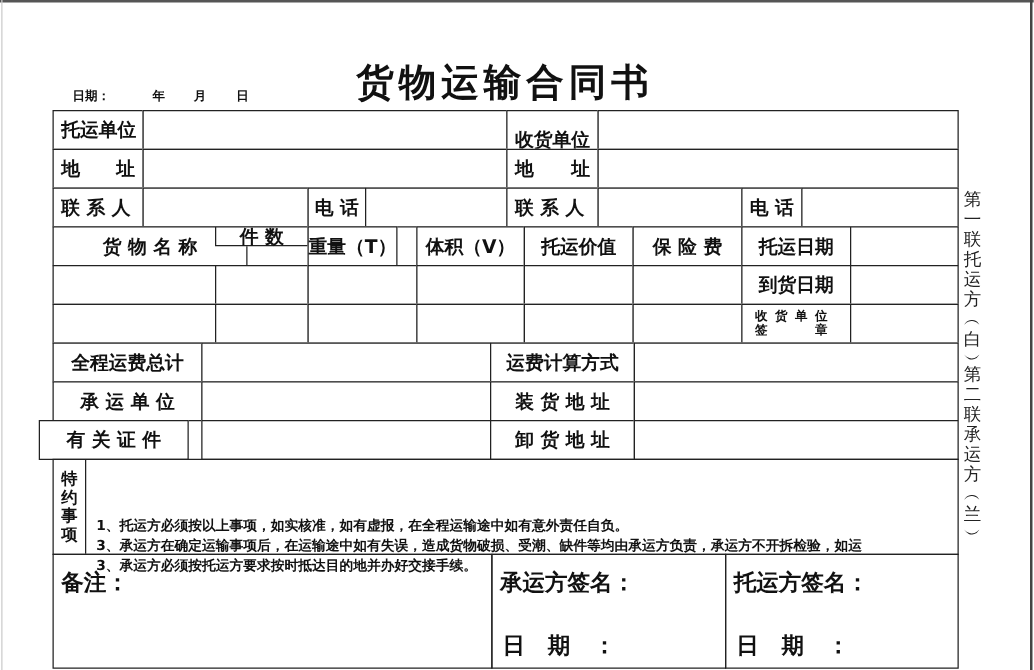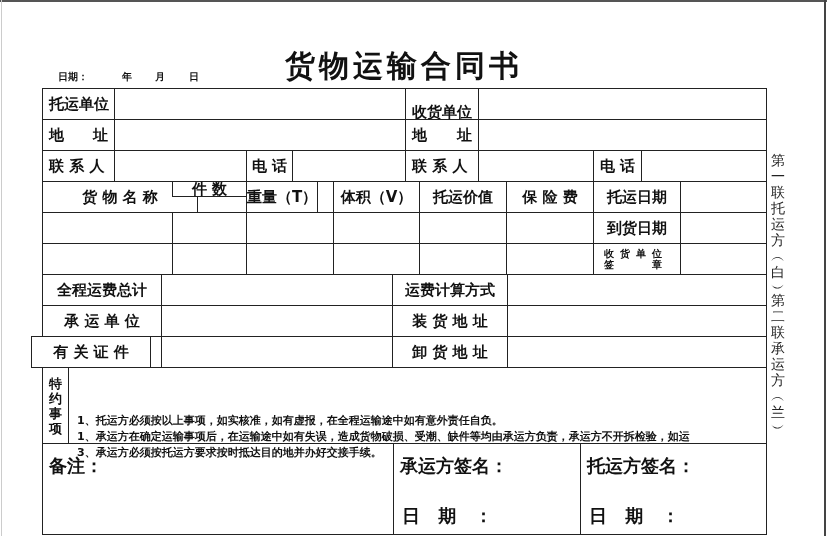--- a/index.html
+++ b/index.html
@@ -123,21 +123,21 @@
 
 <div class="terms">
   <div class="terms-label">
     <span>特</span>
     <span>约</span>
     <span>事</span>
     <span>项</span>
   </div>
   <div class="terms-body">
     <div>1、托运方必须按以上事项，如实核准，如有虚报，在全程运输途中如有意外责任自负。</div>
-    <div>1、承运方在确定运输事项后，在运输途中如有失误，造成货物破损、受潮、缺件等均由承运方负责，承运方不开拆检验，如运</div>
+    <div>3、承运方在确定运输事项后，在运输途中如有失误，造成货物破损、受潮、缺件等均由承运方负责，承运方不开拆检验，如运</div>
     <div>3、承运方必须按托运方要求按时抵达目的地并办好交接手续。</div>
   </div>
 </div>
 
 <div class="bottom" style="left:42px;width:352px">
   <span class="lbl">备注：</span>
 </div>
 <div class="bottom" style="left:393px;width:188px">
   <span class="lbl">承运方签名：</span>
   <span class="dt">日 期 ：</span>

